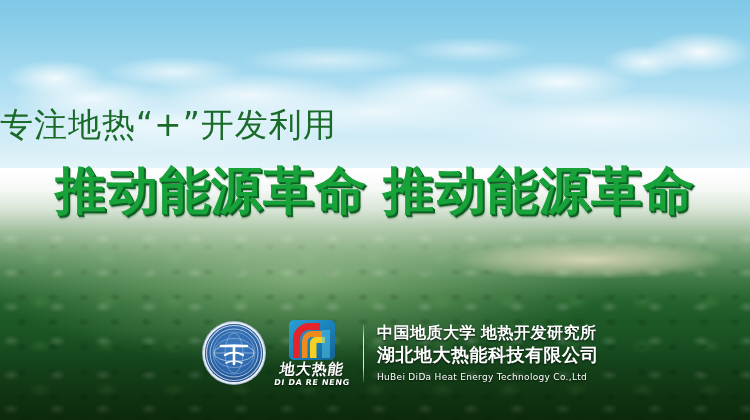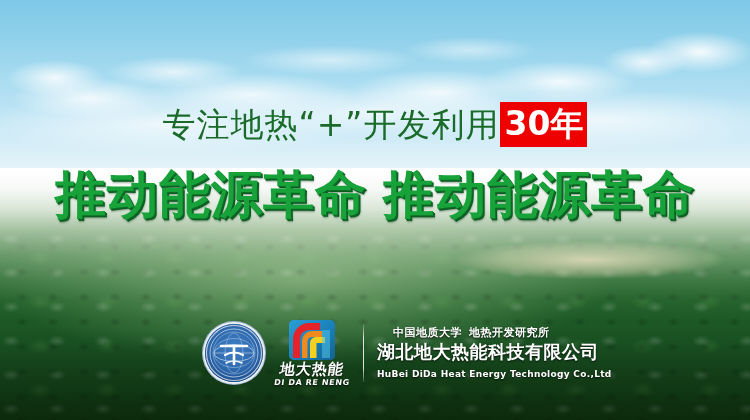--- a/index.html
+++ b/index.html
@@ -138,21 +138,20 @@
 
   
   .subtitle {
     position: absolute;
     left: 0;
     top: 100px;
     width: 750px;
     height: 48px;
     display: flex;
     align-items: center;
-    justify-content: center;
     white-space: nowrap;
   }
   .subtitle-text {
     font-family: "DejaVu Sans", "Liberation Sans", sans-serif;
     font-size: 33px;
     line-height: 1;
     font-weight: 400;
     color: #1a6b2a;
     letter-spacing: 1px;
   }
@@ -174,21 +173,21 @@
     left: 0;
     top: 163px;
     width: 750px;
     height: 62px;
     display: flex;
     align-items: center;
     justify-content: center;
     white-space: nowrap;
   }
   .headline-text {
-    font-family: Liberation Sans, sans-serif;
+    font-family: Liberation Mono, monospace;
     font-size: 51px;
     line-height: 1;
     font-weight: 700;
     color: #17a23a;
     letter-spacing: 1px;
     text-shadow:
       1px 1px 0 #0d6b26,
       2px 2px 0 #0b5b20,
       2px 3px 2px rgba(8,60,20,.45);
   }
@@ -271,66 +270,63 @@
   }
 
   .org-block {
     flex: 1 1 auto;
     display: flex;
     flex-direction: column;
     justify-content: center;
     color: #ffffff;
   }
   .org-line1 {
-    font-size: 11px;
+    font-size: 16px;
     font-weight: 700;
     line-height: 1.28;
     letter-spacing: .5px;
     white-space: nowrap;
     text-shadow: 0 1px 2px rgba(0,0,0,.75);
-    font-family: Liberation Mono, monospace;
-    margin-left: 16px;
+    font-family: Liberation Sans, sans-serif;
   }
   .org-line2 {
     font-size: 18px;
     font-weight: 700;
     line-height: 1.28;
     letter-spacing: .5px;
     white-space: nowrap;
     text-shadow: 0 1px 2px rgba(0,0,0,.75);
     font-family: "DejaVu Sans", "Liberation Sans", sans-serif;
   }
   .org-line3 {
     margin-top: 7px;
     font-size: 9px;
-    font-weight: 700;
+    font-weight: 400;
     line-height: 1.1;
     letter-spacing: .3px;
     white-space: nowrap;
     text-shadow: 0 1px 2px rgba(0,0,0,.75);
-    text-align: right;
   }
 </style>
 </head>
 <body>
 
 <div class="banner">
 
   <div class="sky"></div>
   <div class="clouds"></div>
 
   <div class="forest"></div>
   <div class="canopy-tex"></div>
   <div class="haze-warm"></div>
   <div class="forest-haze"></div>
   <div class="canopy-shadow"></div>
 
   <div class="subtitle">
     <span class="subtitle-text">专注地热“+”开发利用</span>
-      <span class="badge-30">30年</span>
   </div>
 
   <div class="headline">
     <span class="headline-text">推动能源革命</span>
       <span class="headline-gap"></span>
       <span class="headline-text">推动能源革命</span>
   </div>
 
   <div class="logo-row">
 

